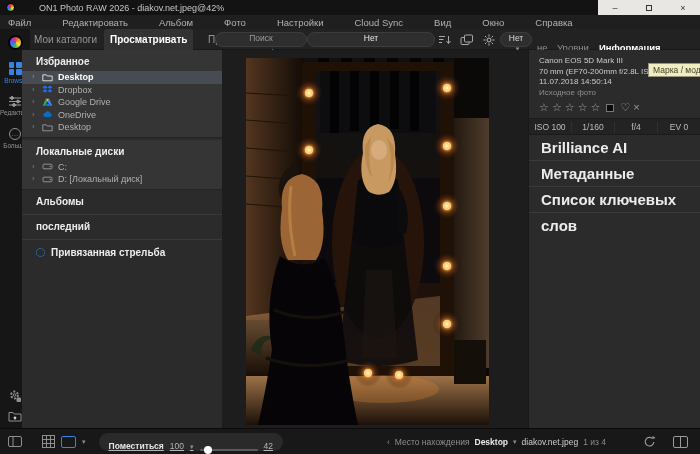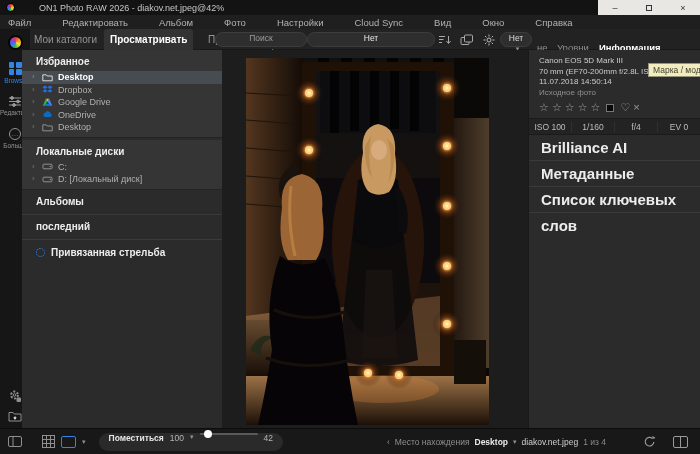--- a/index.html
+++ b/index.html
@@ -74,21 +74,21 @@
   .exif-cell:last-child { border-right:none; }
   .panel-section { height:26px; line-height:26px; padding-left:12px; font-size:15px; font-weight:bold; color:#ececec; border-bottom:1px solid #3a3a3a; }
   .tooltip { position:absolute; left:648px; top:63px; width:64px; height:14px; background:#f2edc0; border:1px solid #99957a; color:#3f3f2a; font-size:8.5px; line-height:12px; padding-left:4px; white-space:nowrap; overflow:hidden; z-index:20; }
 
   
   .statusbar { position:absolute; left:0; right:0; bottom:0; height:26px; background:#181818; border-top:1px solid #0c0c0c; display:flex; align-items:center; font-size:8.5px; color:#b5b5b5; }
   .sb-toggle { margin-left:8px; }
   .view-group { margin-left:20px; display:flex; align-items:center; gap:6px; }
   .single-view { width:15px; height:12px; border:1.5px solid #3285e4; border-radius:2px; }
   .sb-caret { font-size:7px; color:#8f8f8f; }
-  .zoom-pill { margin-left:13px; height:18px; background:#2a2a2a; border-radius:9px; display:flex; align-items:flex-start; gap:6px; padding:0 10px; }
+  .zoom-pill { margin-left:13px; height:18px; background:#2a2a2a; border-radius:9px; display:flex; align-items:flex-end; gap:6px; padding:0 10px;text-decoration:underline; }
   .zoom-fit { font-weight:bold; color:#e6e6e6; }
   .zoom-track { position:relative; width:58px; height:2px; background:#5a5a5a; border-radius:1px; }
   .zoom-knob { position:absolute; left:8%; top:-3px; width:8px; height:8px; border-radius:50%; background:#ffffff; }
   .breadcrumb { margin-left:104px; display:flex; align-items:center; gap:5px; white-space:nowrap; }
   .crumb-loc { color:#8f8f8f; }
   .crumb-folder { color:#eaeaea; font-weight:bold; }
   .crumb-file { color:#cfcfcf; }
   .crumb-count { color:#8a8a8a; }
   .sb-right { margin-left:auto; margin-right:12px; display:flex; gap:17px; align-items:center; }
 </style>

